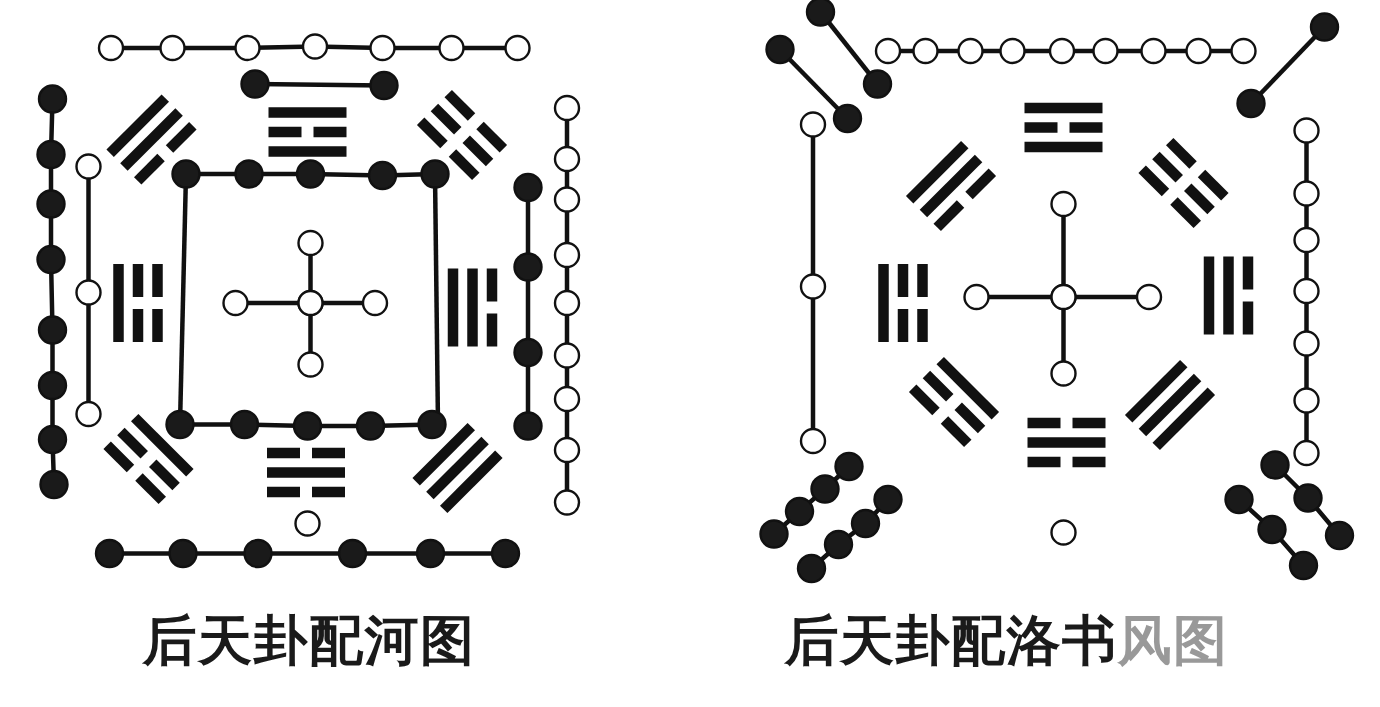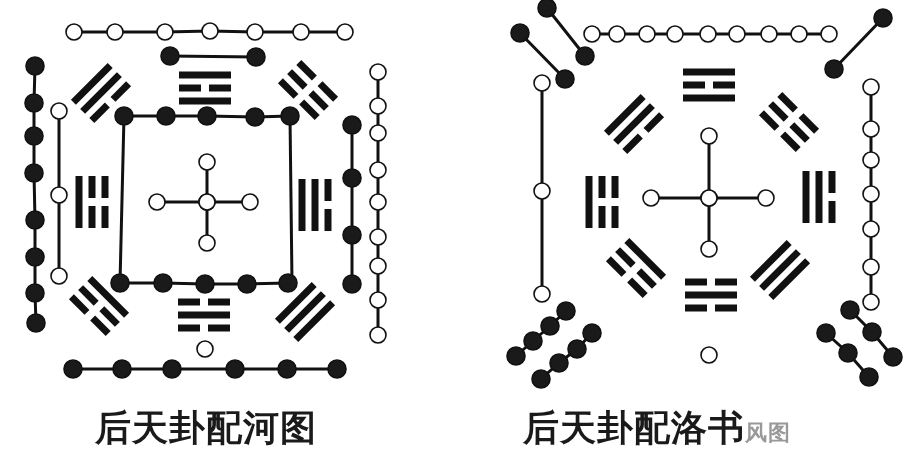--- a/index.html
+++ b/index.html
@@ -1,21 +1,21 @@
 <!DOCTYPE html>
 <html><head>
 <meta charset="utf-8">
 <style>
   html, body { margin: 0; padding: 0; background: #ffffff; }
   body { width: 920px; height: 471px; position: relative; overflow: hidden; font-family: "DejaVu Sans", sans-serif; }
   #canvas { position: absolute; left: 0; top: 0; width: 920px; height: 471px; }
   .caption { position: absolute; top: 406px; font-family: "DejaVu Sans", sans-serif; font-size: 36px; font-weight: bold; color: #1a1a1a; letter-spacing: 1px; white-space: nowrap; line-height: 44px; }
   #caption-left { left: 95px; }
   #caption-right { left: 523px; }
-  .watermark { color: #777; font-size: 22px; opacity: 0.75; }
+  .watermark { color: #777; font-size: 36px; opacity: 0.75; }
 </style>
 </head>
 <body>
 
 <svg id="canvas" viewBox="0 0 920 471" xmlns="http://www.w3.org/2000/svg">
   <g id="hetu-group">
       <polyline points="74,32 115,32 165,32 210,31 255,32 301,32 345,32" fill="none" stroke="#111111" stroke-width="3"></polyline>
       <polyline points="170,56 256,57" fill="none" stroke="#111111" stroke-width="3"></polyline>
       <polyline points="35,66 34,103 34,136 34,173 35,220 35,257 35,293 36,323" fill="none" stroke="#111111" stroke-width="3"></polyline>
       <polyline points="59,111 59,195 59,276" fill="none" stroke="#111111" stroke-width="3"></polyline>

